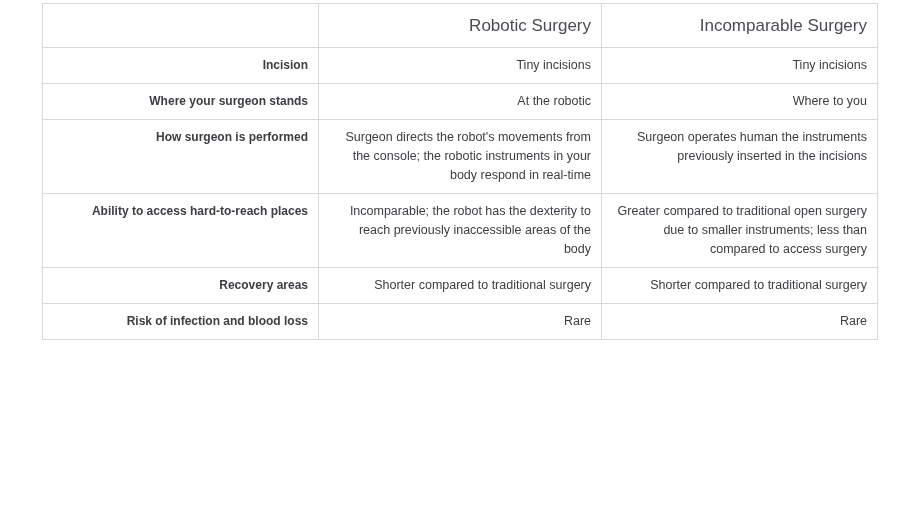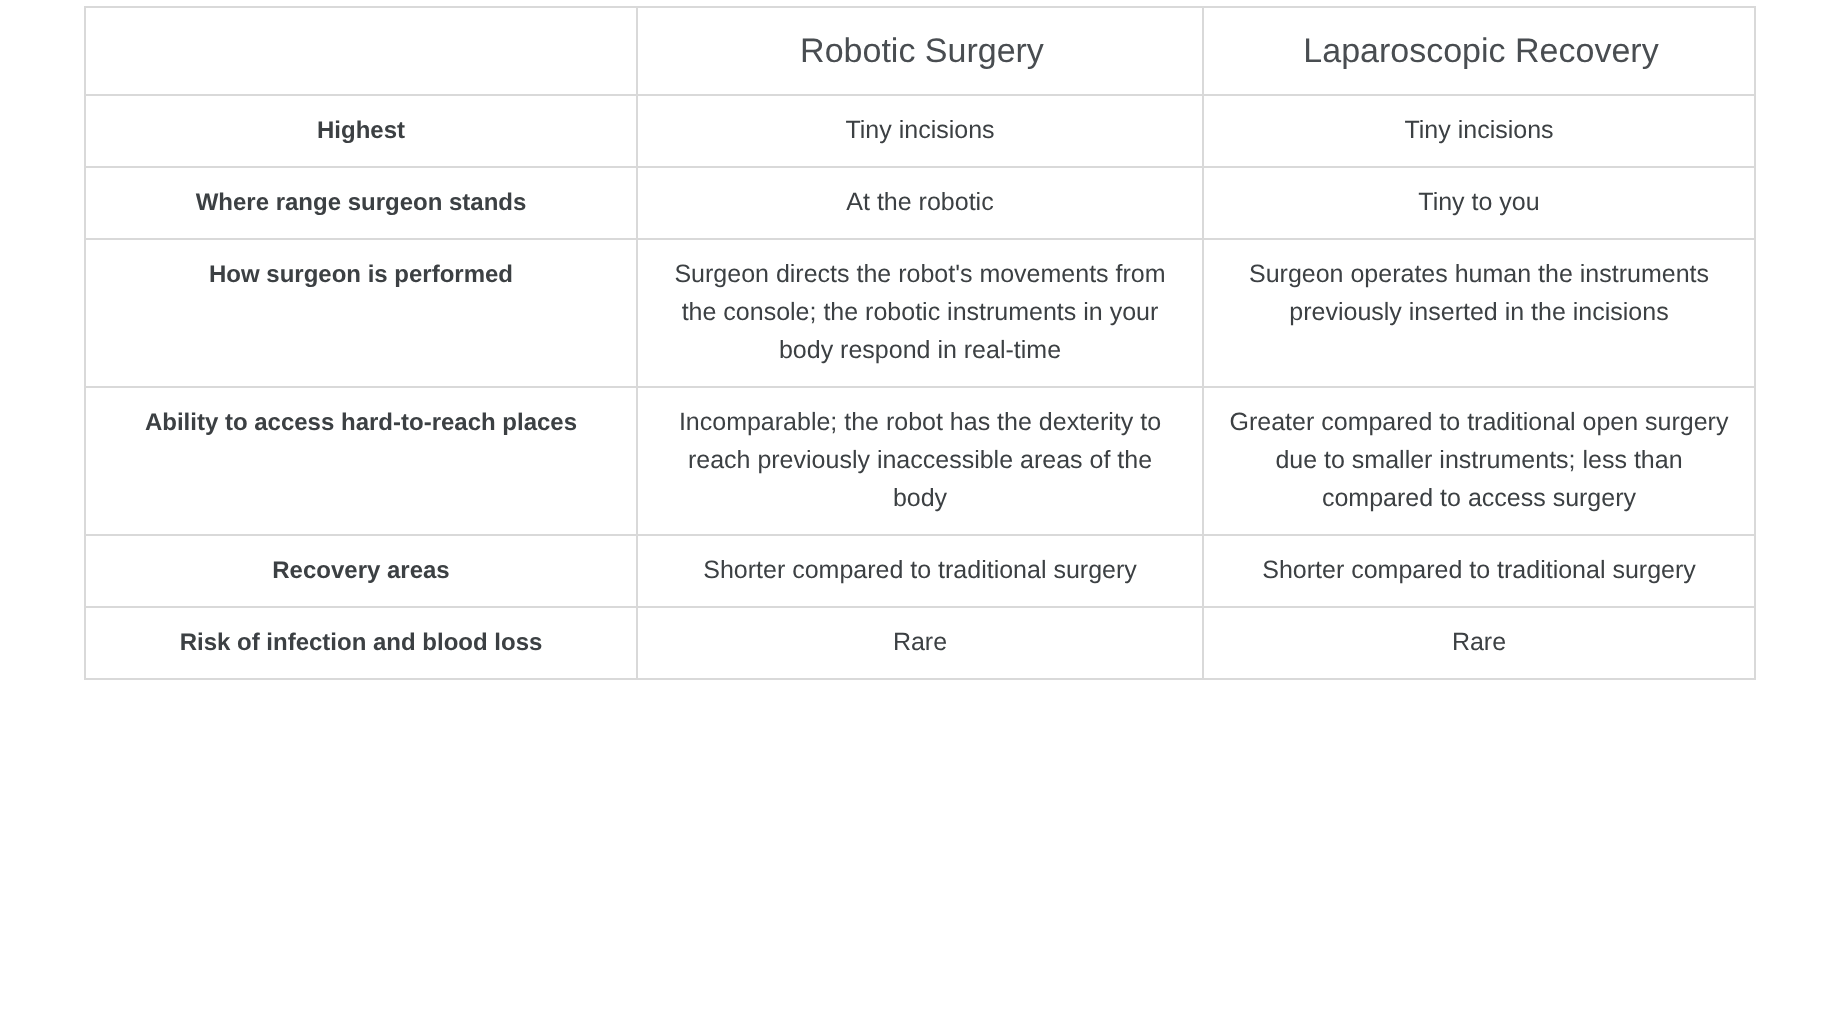--- a/index.html
+++ b/index.html
@@ -20,21 +20,21 @@
     width: 835px;
     border-collapse: collapse;
     table-layout: fixed;
   }
   table.compare col.c1 { width: 276px; }
   table.compare col.c2 { width: 283px; }
   table.compare col.c3 { width: 276px; }
   table.compare th, table.compare td {
     border: 1px solid #d9d9d9;
     vertical-align: top;
-    text-align: center;
+    text-align: right;
     padding: 8px 10px 8px 10px;
     color: #3c4043;
     font-size: 12.5px;
     line-height: 19px;
     font-weight: 400;
     overflow: hidden;
   }
   table.compare th.colhead {
     vertical-align: middle;
     font-size: 17px;
@@ -65,34 +65,34 @@
     <colgroup>
         <col class="c1">
         <col class="c2">
         <col class="c3">
       </colgroup>
 
     <tbody>
         <tr style="height:44px">
       <th class="colhead"></th>
       <th class="colhead">Robotic Surgery</th>
-      <th class="colhead">Laparoscopic Recovery</th>
+      <th class="colhead">Incomparable Surgery</th>
     </tr>
 
     <tr style="height:36px">
-      <td class="rowlabel">Highest</td>
+      <td class="rowlabel">Incision</td>
       <td>Tiny incisions</td>
       <td>Tiny incisions</td>
     </tr>
 
 
     <tr style="height:35px">
-      <td class="rowlabel">Where range surgeon stands</td>
+      <td class="rowlabel">Where your surgeon stands</td>
       <td>At the robotic</td>
-      <td>Tiny to you</td>
+      <td>Where to you</td>
     </tr>
 
     <tr style="height:72px">
       <td class="rowlabel">How surgeon is performed</td>
       <td>Surgeon directs the robot's movements from the console; the robotic instruments in your body respond in real-time</td>
       <td>Surgeon operates human the instruments previously inserted in the incisions</td>
     </tr>
 
 
     <tr style="height:72px">

